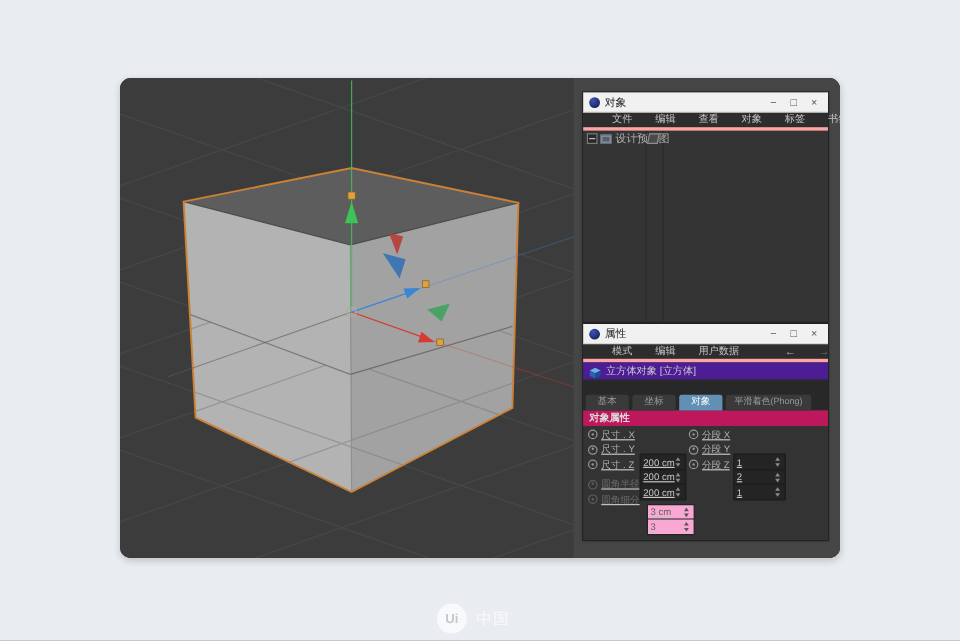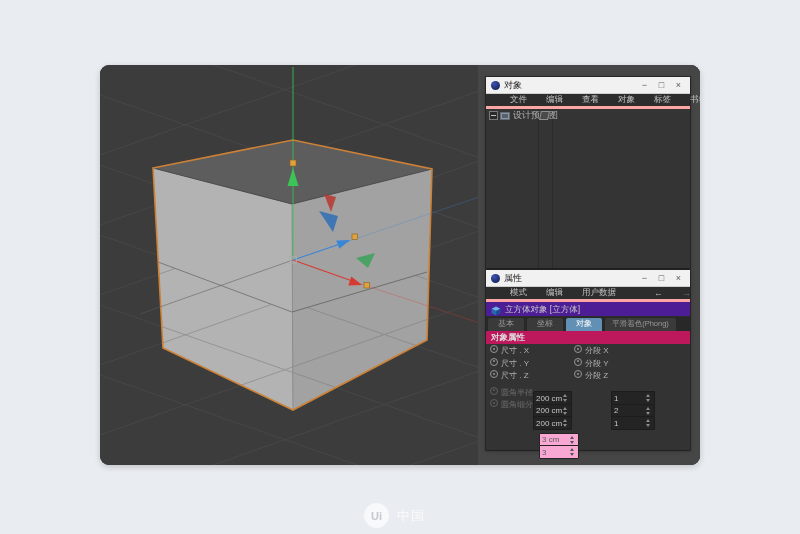--- a/index.html
+++ b/index.html
@@ -75,29 +75,29 @@
   .check{position:absolute;left:69px;color:#66bf4c;font-size:9px;font-weight:bold;}
   .phong{position:absolute;left:80px;width:12px;height:9px;}
   .phong::before{content:'';position:absolute;left:0;top:2px;width:6px;height:6px;
     border-radius:50%;background:#e08a2e;}
   .phong::after{content:'';position:absolute;left:6px;top:0;width:3px;height:3px;
     border-radius:50%;background:#e8a33c;}
   
   .objline{height:14px;background:#4c1d95;display:flex;align-items:flex-end;
     gap:4px;padding:0 5px;border-bottom:1px solid #2c2c2c;}
   .objline span{font-size:8.5px;color:#c9c9c9;}
-  .tabs{height:13px;background:#282828;display:flex;gap:3px;padding:1px 2px 0;}
+  .tabs{height:13px;background:#282828;display:flex;gap:3px;padding:12px 2px 0;}
   .tab{width:36px;text-align:center;font-size:8px;color:#9a9a9a;background:#3a3a3a;
     line-height:12px;border-radius:2px 2px 0 0;white-space:nowrap;overflow:hidden;}
   .tab.active{background:#6290b5;color:#fff;}
   .tab.wide{width:71px;font-size:7.5px;}
   .sectiontitle{height:13px;line-height:13px;padding-left:5px;font-size:8.5px;
     color:#dcdcdc;font-weight:bold;background:#be185d;}
   .rows{padding-top:1px;}
-  .arow{height:12.5px;display:flex;padding-left:4px;}
+  .arow{height:12.5px;display:flex;align-items:center;padding-left:4px;text-decoration:underline;}
   .kf{width:6px;height:6px;border:1px solid #969696;border-radius:50%;
     position:relative;flex:none;margin-right:3px;}
   .kf::after{content:'';position:absolute;left:1.5px;top:1.5px;width:2px;height:2px;
     border-radius:50%;background:#969696;}
   .kf.dim{border-color:#5f5f5f;}
   .kf.dim::after{background:#5f5f5f;}
   .albl{width:32px;font-size:8px;color:#b2b2b2;white-space:nowrap;flex:none;}
   .albl.w2{width:24px;}
   .albl.dim{color:#6c6c6c;width:38px;}
   .fld{height:14px;background:#242424;border:1px solid #1c1c1c;border-radius:1px;

